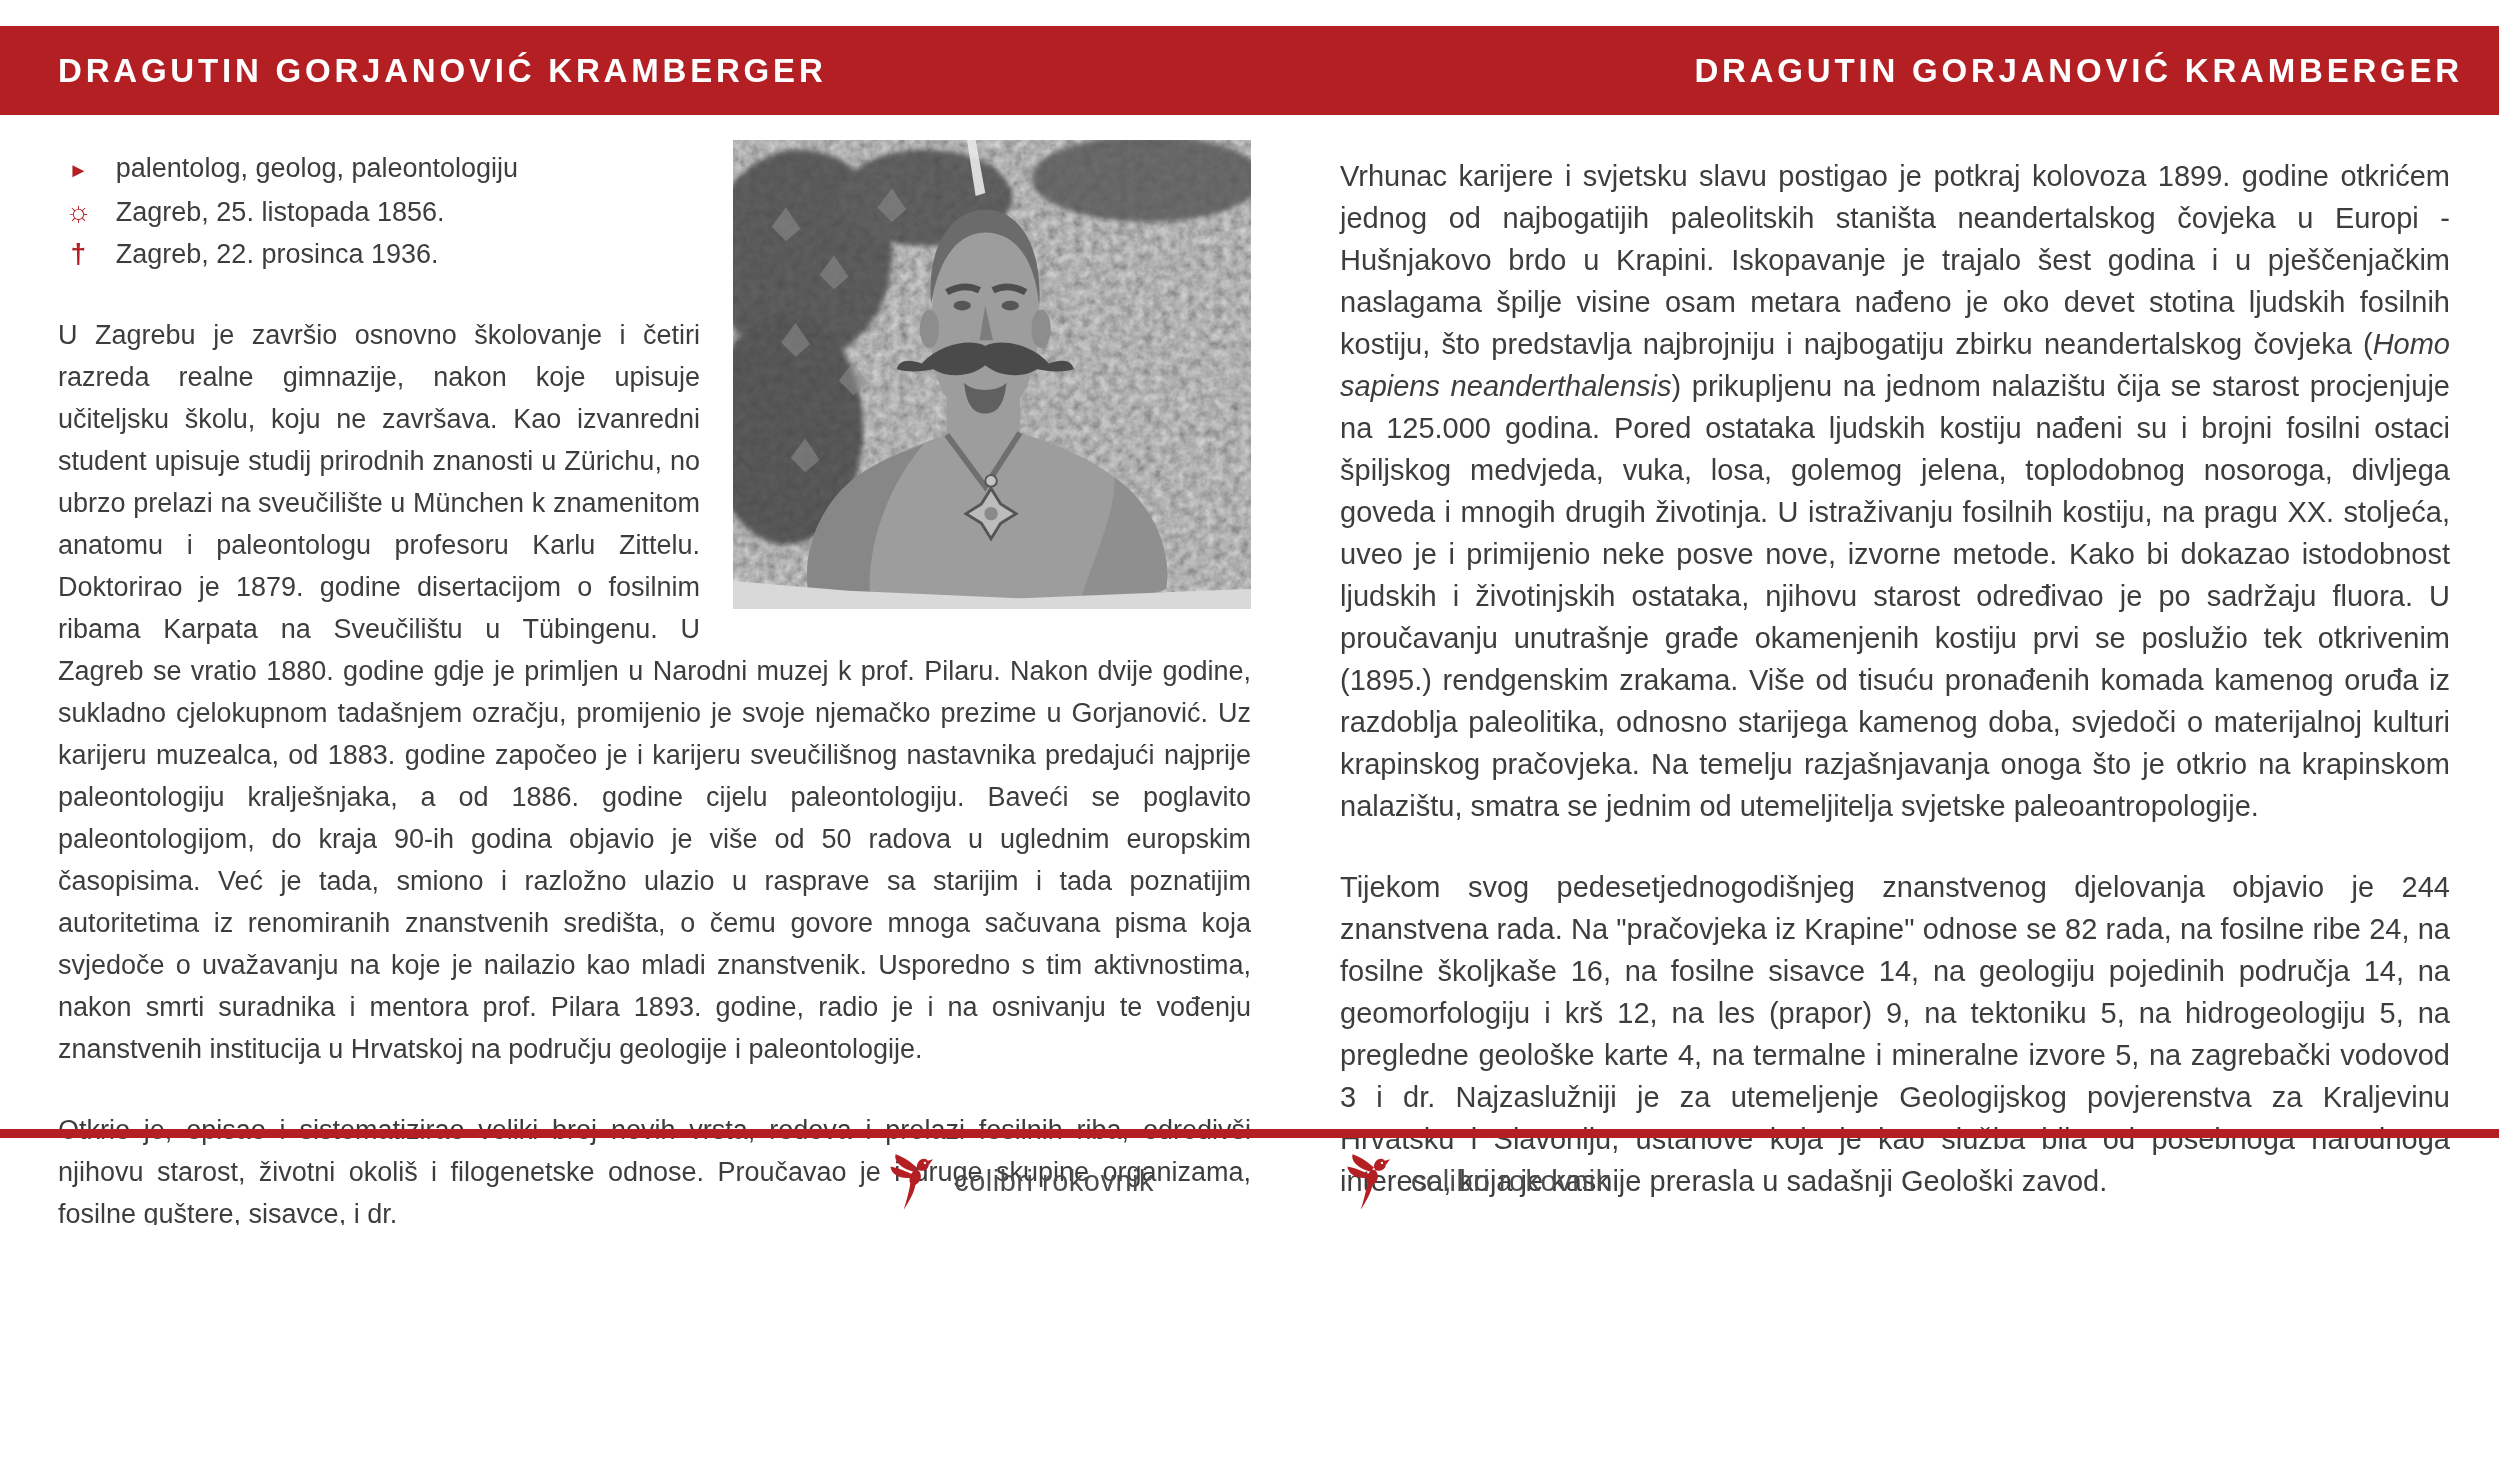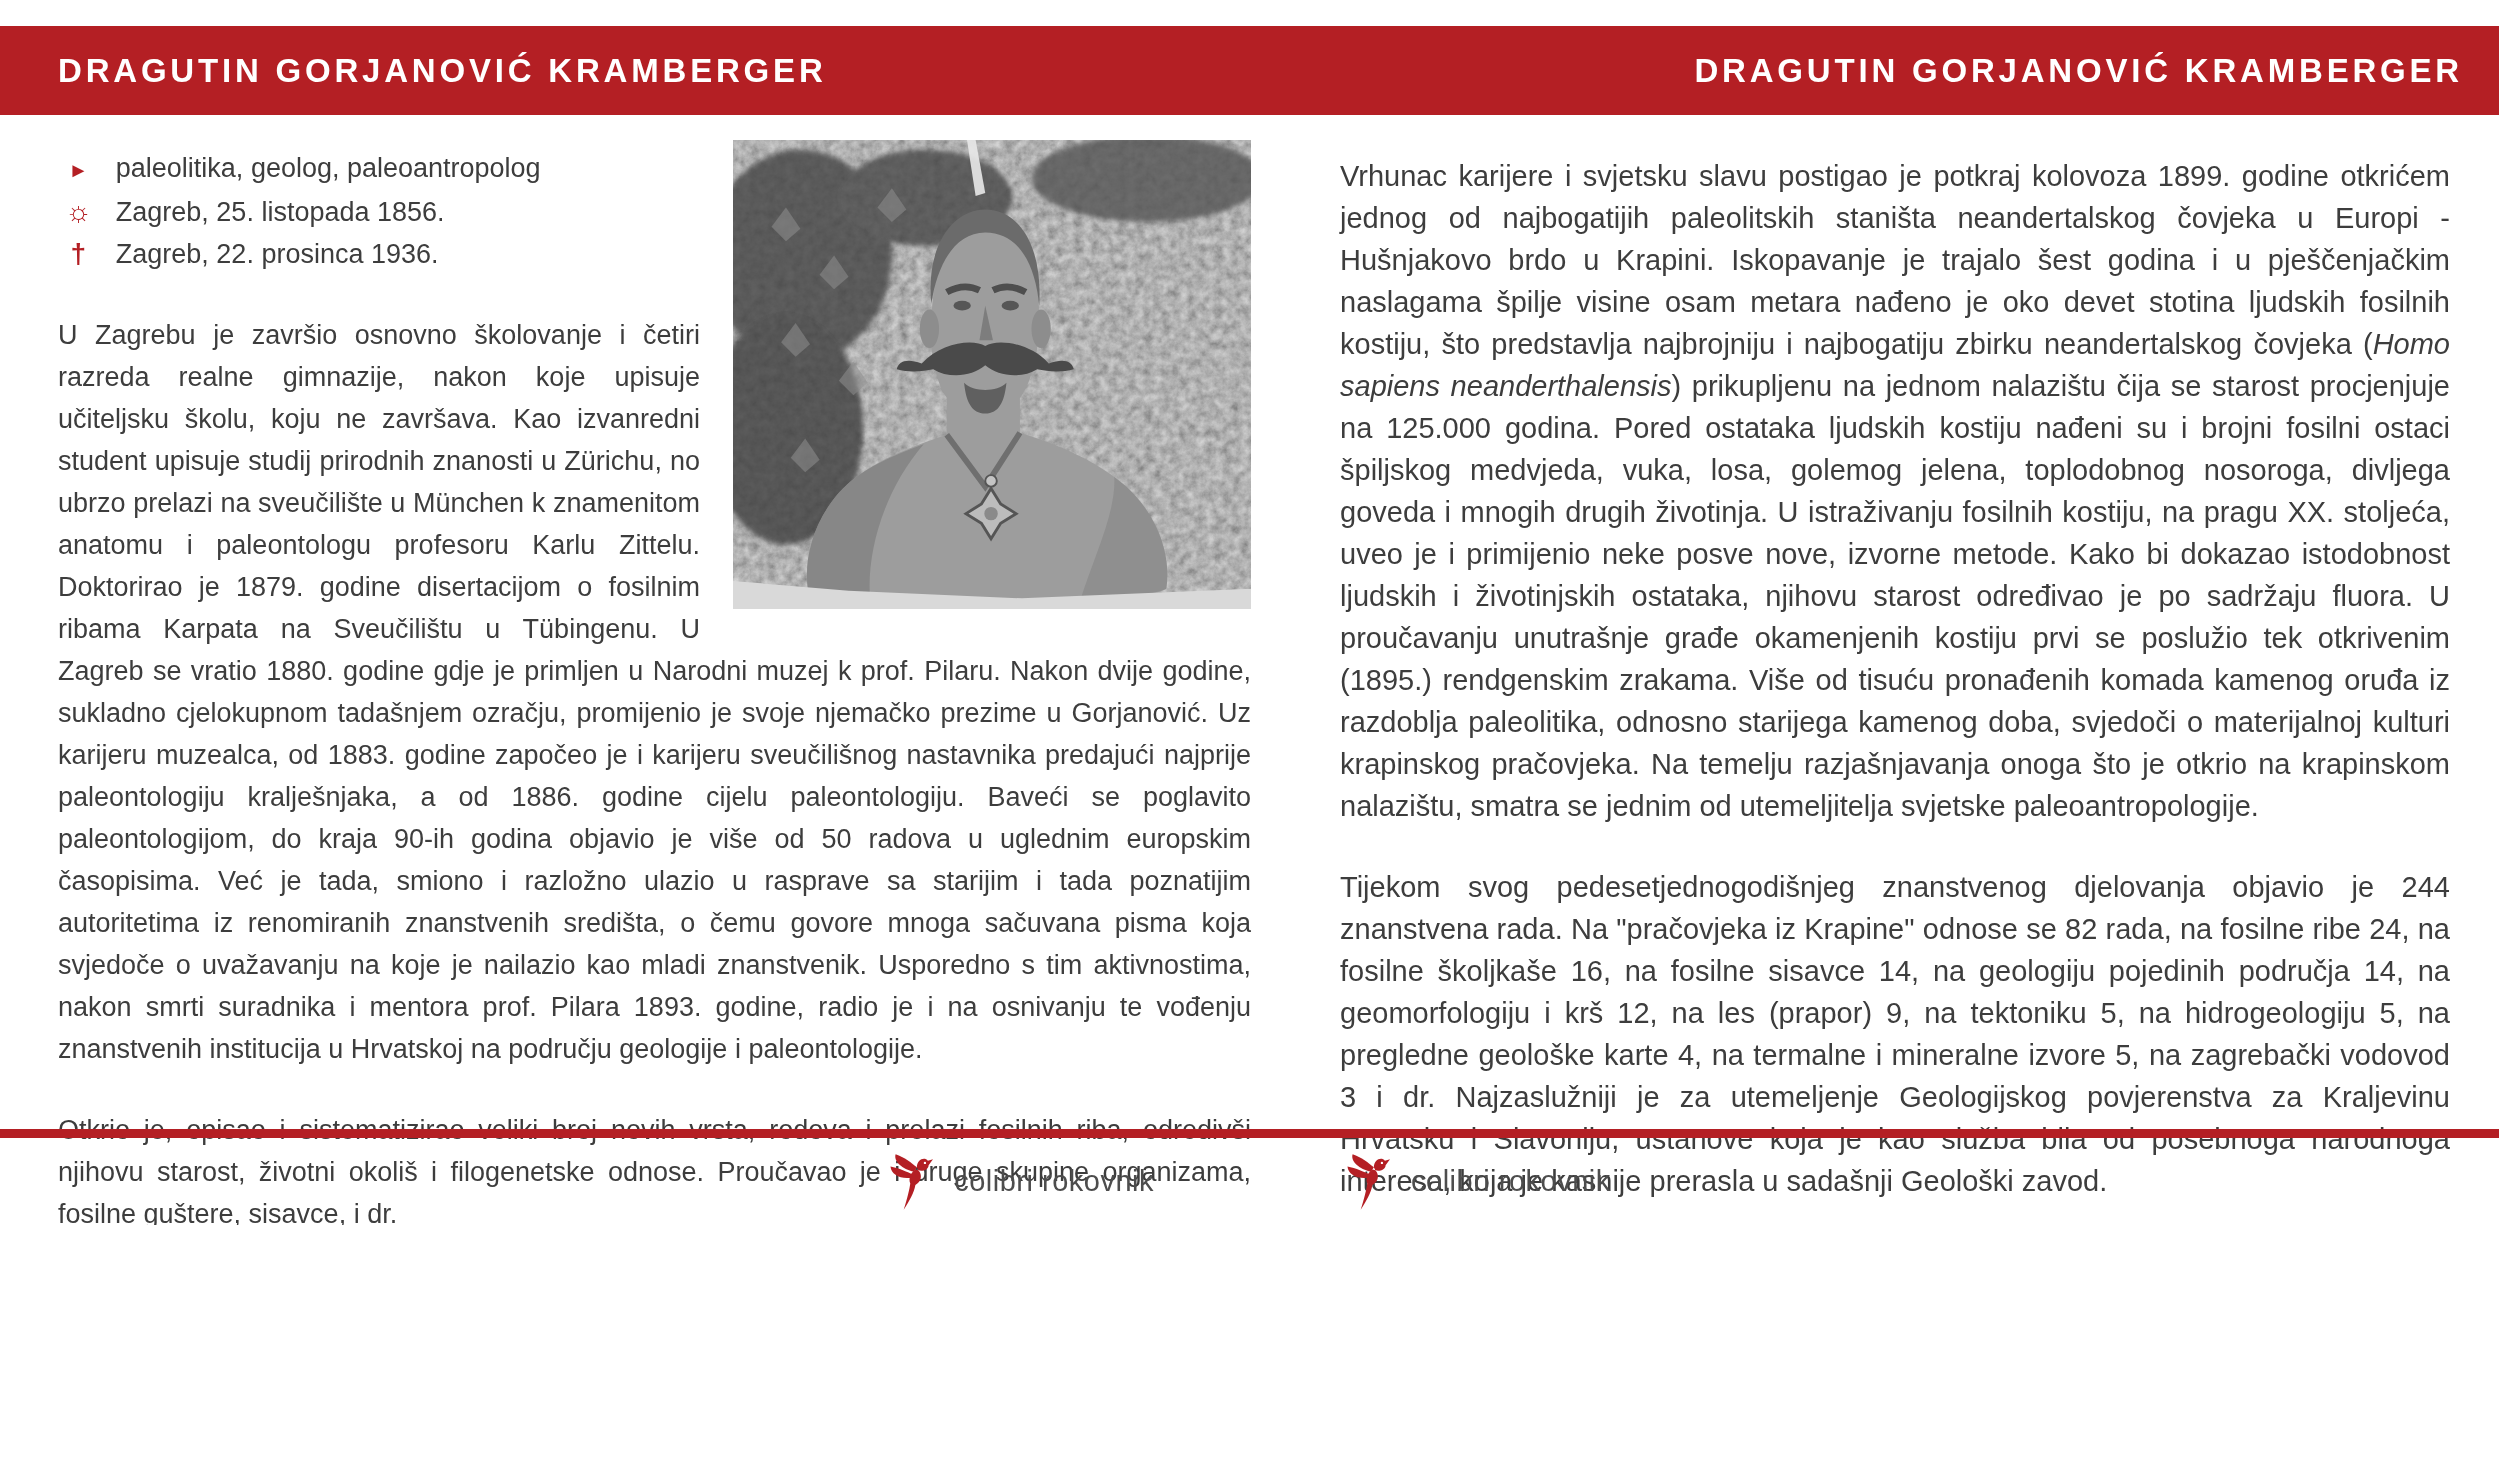--- a/index.html
+++ b/index.html
@@ -140,21 +140,21 @@
             <circle cx="0" cy="0" r="7" fill="#8a8a8a"></circle>
           </g>
 
           <path d="M0 458 L120 468 L300 476 L538 466 L538 487 L0 487 Z" fill="#d9d9d9"></path>
         </svg>
       </figure>
 
       <ul class="facts">
         <li>
           <span class="fact-icon arrow">►</span>
-          <span>paleolitika, geolog, paleoantropolog</span>
+          <span>palentolog, geolog, paleontologiju</span>
         </li>
         <li>
           <span class="fact-icon sun">☼</span>
           <span>Zagreb, 25. listopada 1856.</span>
         </li>
         <li>
           <span class="fact-icon cross">†</span>
           <span>Zagreb, 22. prosinca 1936.</span>
         </li>
       </ul>

